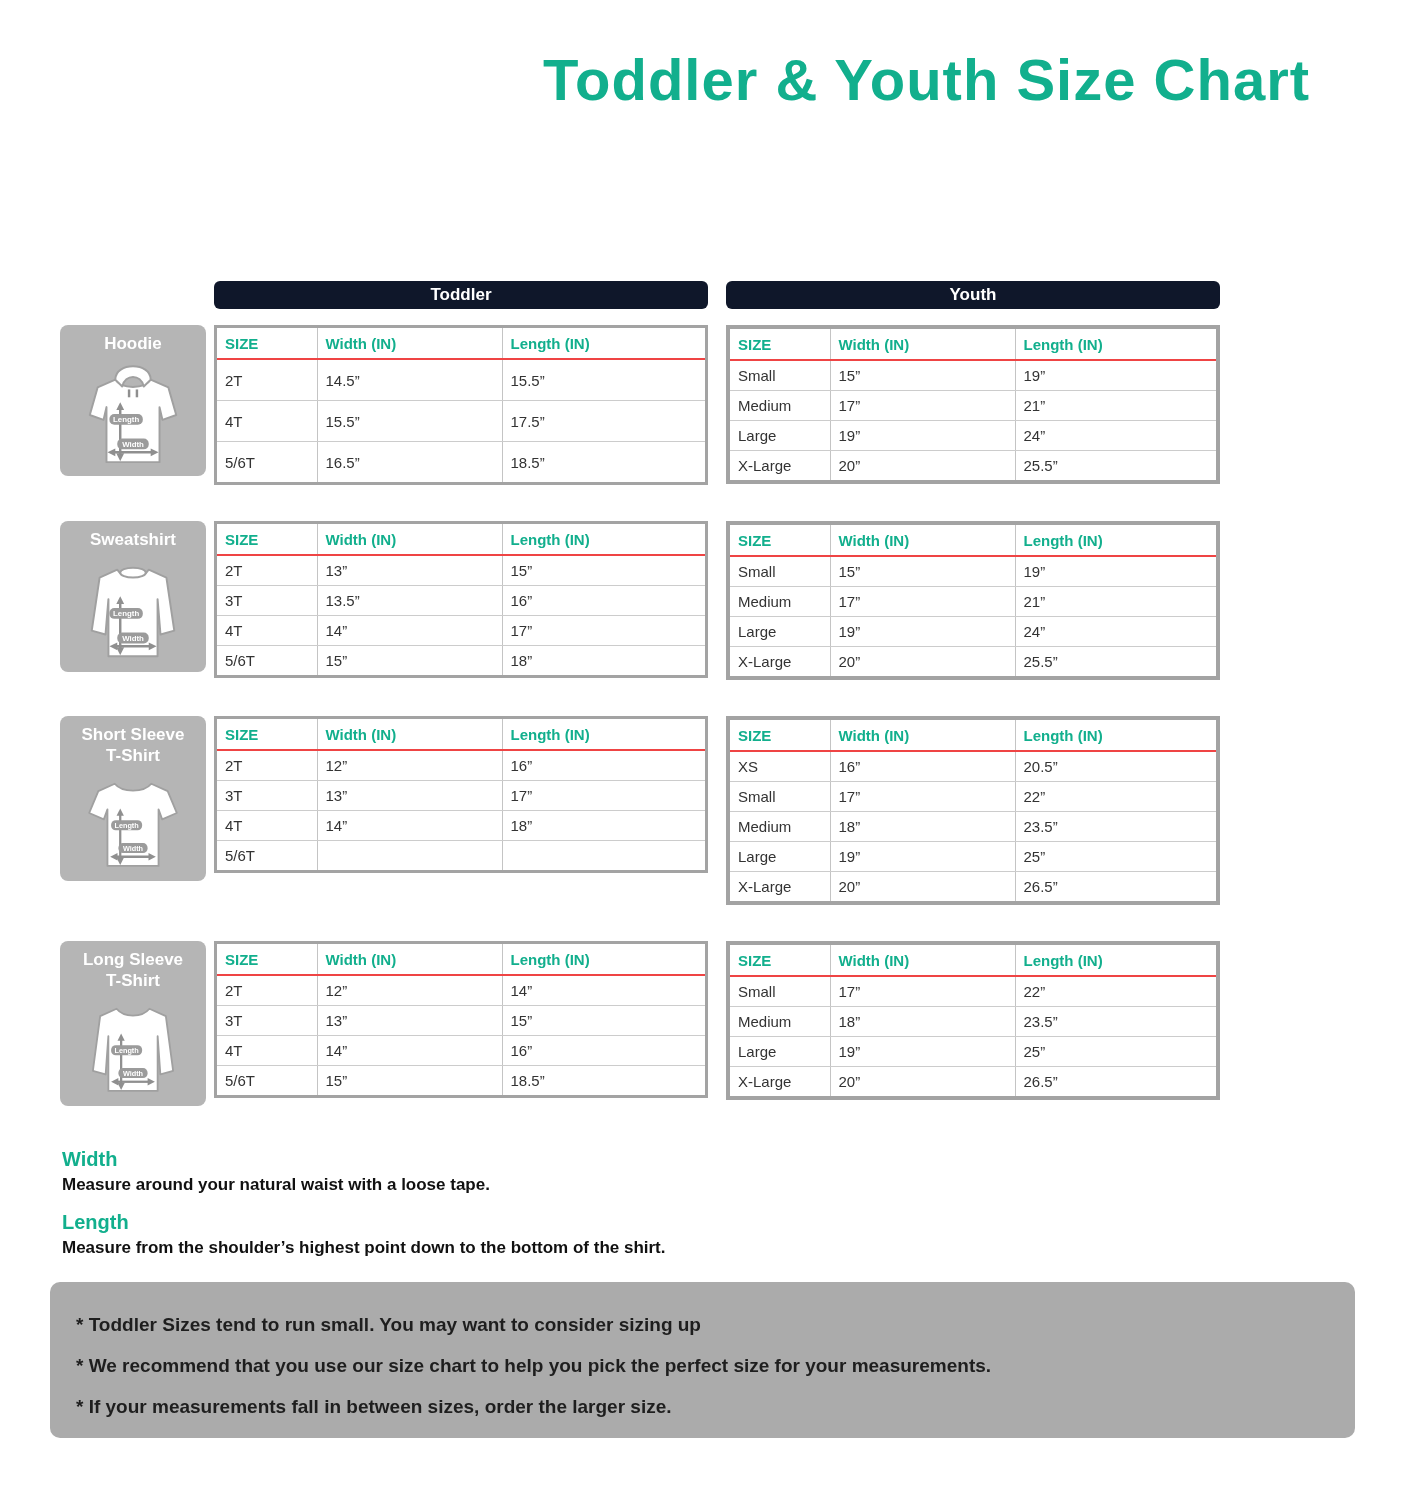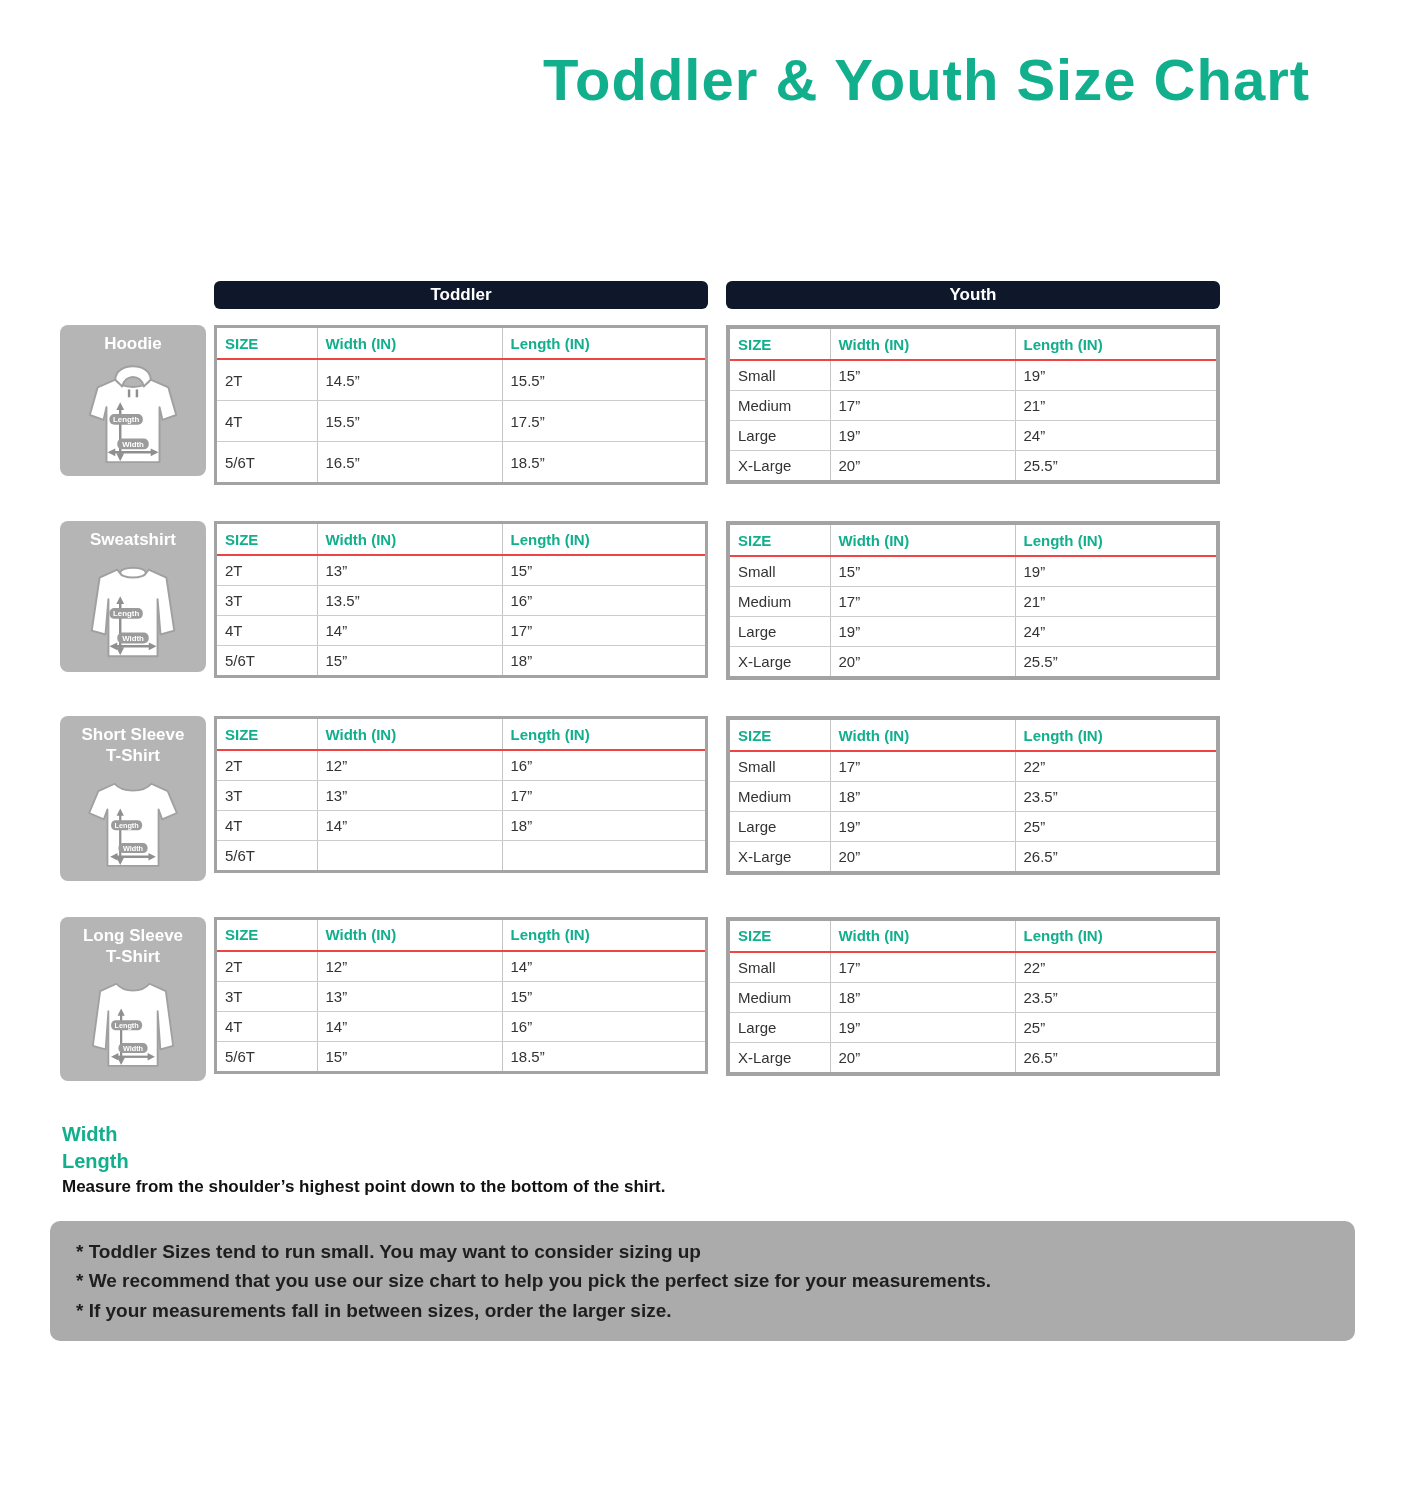--- a/index.html
+++ b/index.html
@@ -57,21 +57,21 @@
     color:#111;font-size:17px;font-weight:bold;margin:0 0 16px 0;
   }
   
   .footnote-box{
     margin:24px 48px 0 50px;background:#ababab;border-radius:10px;
     padding:16px 26px;
   }
   .footnote-box ul{margin:0;padding:0;}
   .footnote-box li{
     list-style:none;font-size:19px;font-weight:bold;color:#1e1e1e;
-    line-height:1.55;padding-left:1.05em;text-indent:-1.05em;
+    line-height:1.55;padding-left:1.05em;text-indent:-1.05em;margin-top:12px;
   }
   
   .garm{fill:#ffffff;stroke:#a0a0a0;stroke-width:2;stroke-linejoin:round;}
   .arrow{stroke:#8f8f8f;stroke-width:2.5;}
   .ahead{fill:#8f8f8f;}
   .pill{fill:#9b9b9b;}
   .pill-txt{fill:#ffffff;font-size:8px;font-weight:bold;text-anchor:middle;}
 </style>
 </head>
 <body>
@@ -345,20 +345,25 @@
         </colgroup>
       <thead>
           <tr>
         <th>SIZE</th>
         <th>Width (IN)</th>
         <th>Length (IN)</th>
       </tr>
         </thead>
       <tbody>
           <tr>
+            <td>XS</td>
+            <td>16”</td>
+            <td>20.5”</td>
+          </tr>
+          <tr>
             <td>Small</td>
             <td>17”</td>
             <td>22”</td>
           </tr>
           <tr>
             <td>Medium</td>
             <td>18”</td>
             <td>23.5”</td>
           </tr>
           <tr>
@@ -469,20 +474,21 @@
             <td>20”</td>
             <td>26.5”</td>
           </tr>
         </tbody>
     </table>
   </div>
 </div>
 
 <div class="measure-notes">
   <h3>Width</h3>
+  <p>Measure around your natural waist with a loose tape.</p>
   <h3>Length</h3>
   <p>Measure from the shoulder’s highest point down to the bottom of the shirt.</p>
 </div>
 
 <div class="footnote-box">
   <ul>
       <li>* Toddler Sizes tend to run small.  You may want to consider sizing up</li>
       <li>* We recommend that you use our size chart to help you pick the perfect size for your measurements.</li>
       <li>* If your measurements fall in between sizes, order the larger size.</li>
     </ul>

